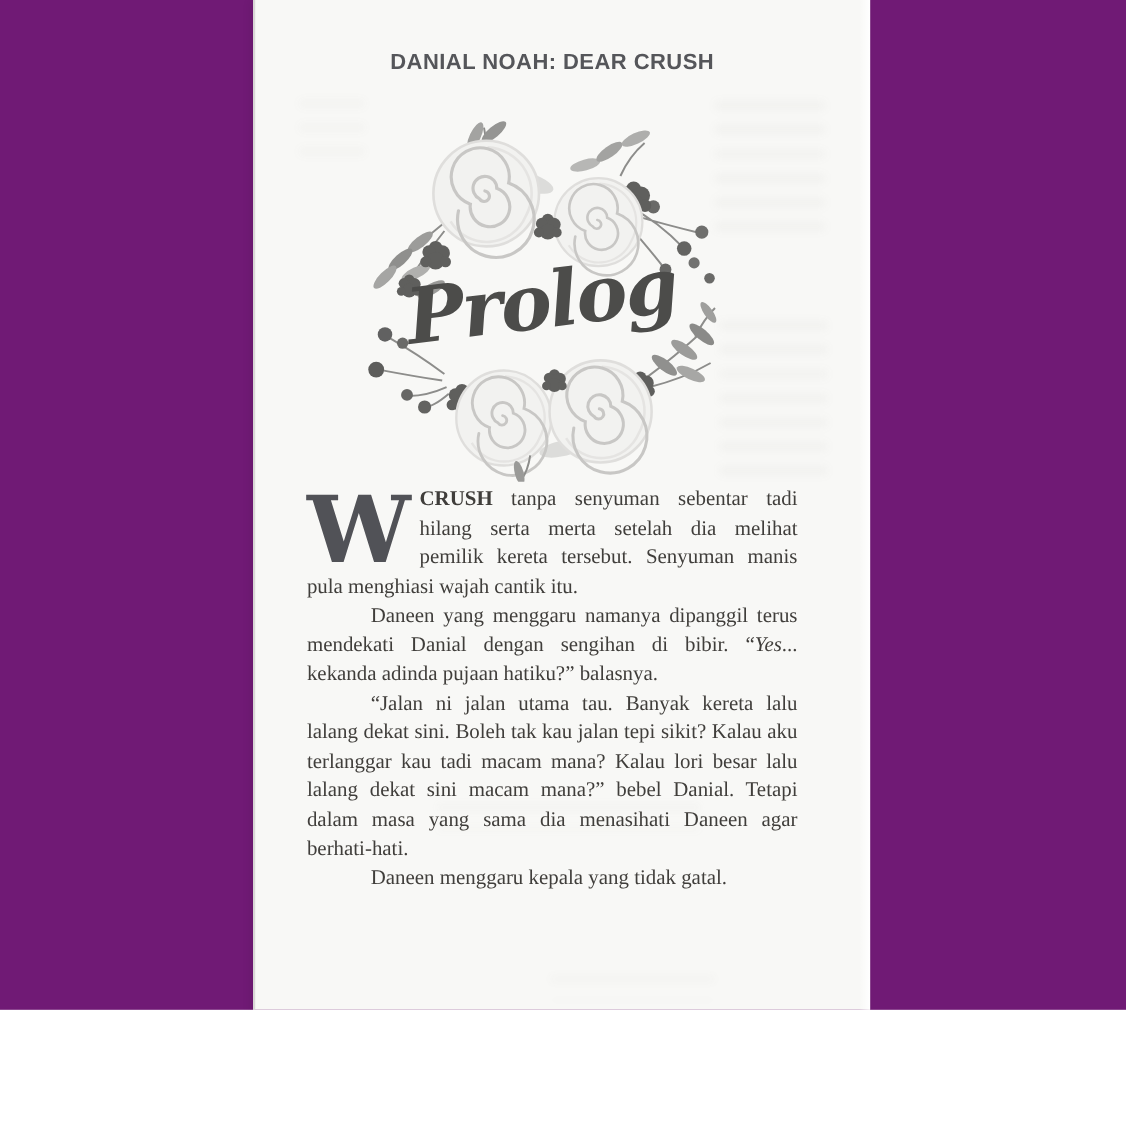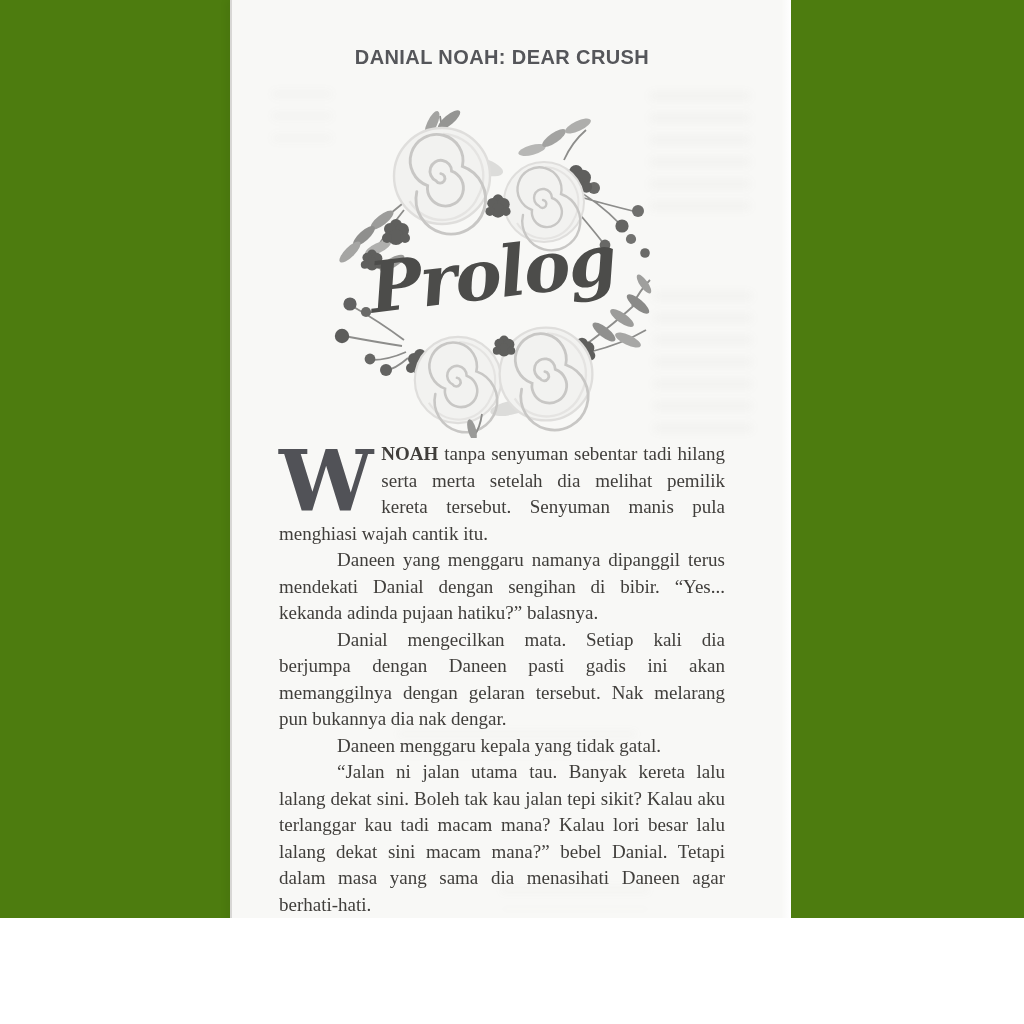--- a/index.html
+++ b/index.html
@@ -1,19 +1,19 @@
 <!DOCTYPE html>
 <html><head>
 <meta charset="utf-8">
 <style>
   * { margin:0; padding:0; box-sizing:border-box; }
   html, body { width:1024px; height:1024px; background:#ffffff; }
   .photo {
     position:relative; width:1024px; height:918px;
-    background:#4d7c0f; overflow:hidden;
+    background:#701a75; overflow:hidden;
     font-family:"Liberation Serif", serif;
   }
   .book-page {
     position:absolute; left:230px; top:0; width:561px; height:1024px;
     background:#f8f8f6;
     border-left:2px solid #d8d7d5;
     box-shadow:-4px 0 7px rgba(0,0,0,0.05);
   }
   .page-edge-tint {
     position:absolute; right:0; top:0; width:10px; height:1024px;
@@ -35,21 +35,21 @@
   }
   .body-copy p { text-indent:58px; margin:0; }
   .body-copy p.lead-para { text-indent:0; }
   .drop-cap {
     float:left;
     font-family:"DejaVu Serif", serif;
     font-weight:700; font-size:84px; line-height:74px;
     color:#515257; margin:4px 8px 0 0;
   }
   .lead-word { font-weight:700; }
-  .it { }
+  .it { font-style:italic; }
   .footer {
     position:absolute; left:57px; top:947px; width:446px;
     text-align:right;
     font-family:"Liberation Sans", sans-serif;
     font-size:16px; letter-spacing:0.3px; color:#4e4f53;
   }
   .footer .page-num { font-weight:700; }
   .footer .sep { margin:0 5px; color:#5a5b5f; }
   .ghost {
     position:absolute; filter:blur(4px); opacity:.5; pointer-events:none;
@@ -147,25 +147,24 @@
       <use href="#rose" transform="translate(214,266) scale(1.16)"></use>
       <use href="#cluster" transform="translate(172,238) scale(0.8)"></use>
 
       <path d="M150,306 Q148,320 142,328" stroke="#8d8d8b" stroke-width="1.8" fill="none"></path>
       <use href="#leaf" transform="translate(140,322) rotate(75) scale(0.8)" fill="#9a9a98"></use>
 
       <text x="160" y="190" text-anchor="middle" font-family="DejaVu Serif, serif" font-style="italic" font-weight="bold" font-size="70" letter-spacing="-2" fill="#4c4c4a" transform="rotate(-7 160 165)">Prolog</text>
     </svg>
 
     <div class="body-copy">
-      <p class="lead-para"><span class="drop-cap">W</span><span class="lead-word">NOAH</span><span> tanpa senyuman sebentar tadi hilang serta merta setelah dia melihat pemilik kereta tersebut. Senyuman manis pula menghiasi wajah cantik itu.</span></p>
+      <p class="lead-para"><span class="drop-cap">W</span><span class="lead-word">CRUSH</span><span> tanpa senyuman sebentar tadi hilang serta merta setelah dia melihat pemilik kereta tersebut. Senyuman manis pula menghiasi wajah cantik itu.</span></p>
       <p><span>Daneen yang menggaru namanya dipanggil terus mendekati Danial dengan sengihan di bibir. “</span><span class="it">Yes</span><span>... kekanda adinda pujaan hatiku?” balasnya.</span></p>
-      <p>Danial mengecilkan mata. Setiap kali dia berjumpa dengan Daneen pasti gadis ini akan memanggilnya dengan gelaran tersebut. Nak melarang pun bukannya dia nak dengar.</p>
+      <p>“Jalan ni jalan utama tau. Banyak kereta lalu lalang dekat sini. Boleh tak kau jalan tepi sikit? Kalau aku terlanggar kau tadi macam mana? Kalau lori besar lalu lalang dekat sini macam mana?” bebel Danial. Tetapi dalam masa yang sama dia menasihati Daneen agar berhati-hati.</p>
       <p>Daneen menggaru kepala yang tidak gatal.</p>
-      <p>“Jalan ni jalan utama tau. Banyak kereta lalu lalang dekat sini. Boleh tak kau jalan tepi sikit? Kalau aku terlanggar kau tadi macam mana? Kalau lori besar lalu lalang dekat sini macam mana?” bebel Danial. Tetapi dalam masa yang sama dia menasihati Daneen agar berhati-hati.</p>
     </div>
 
     <div class="footer">
       <span class="page-num">1</span><span class="sep">|</span><span>ITSMECHINTA</span>
     </div>
 
     <div class="page-edge-tint"></div>
   </div>
 </div>
 

